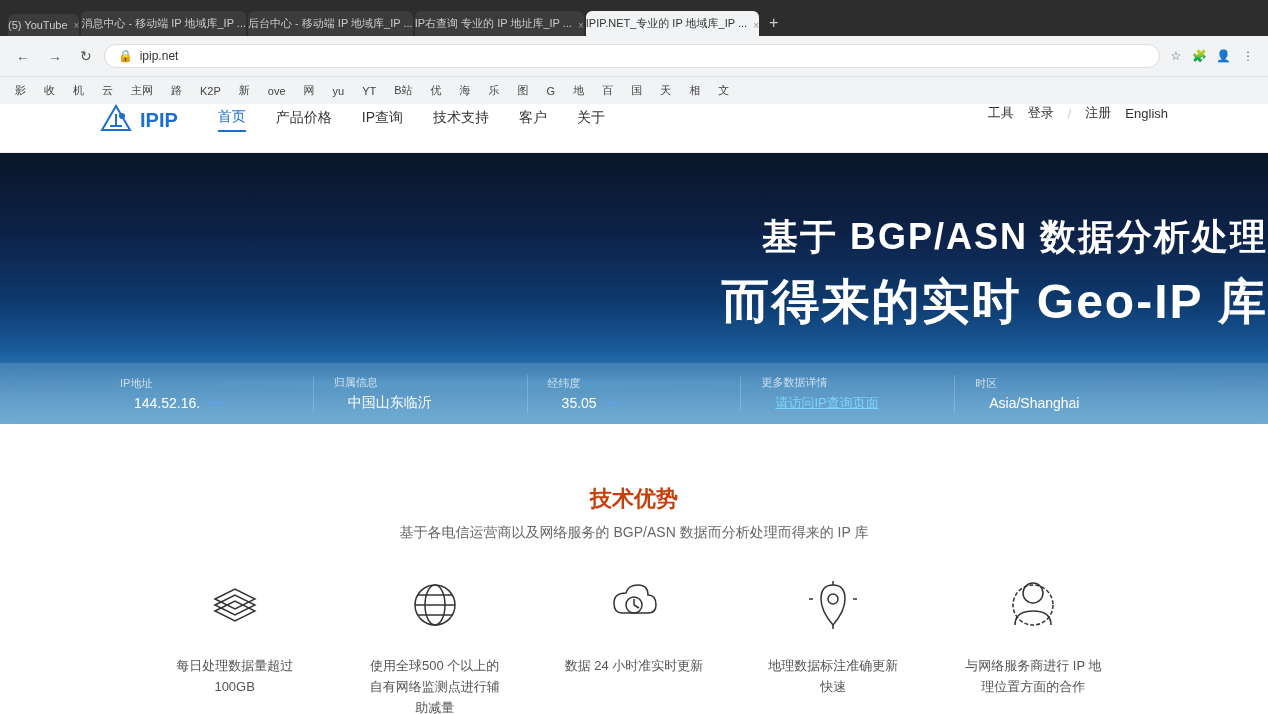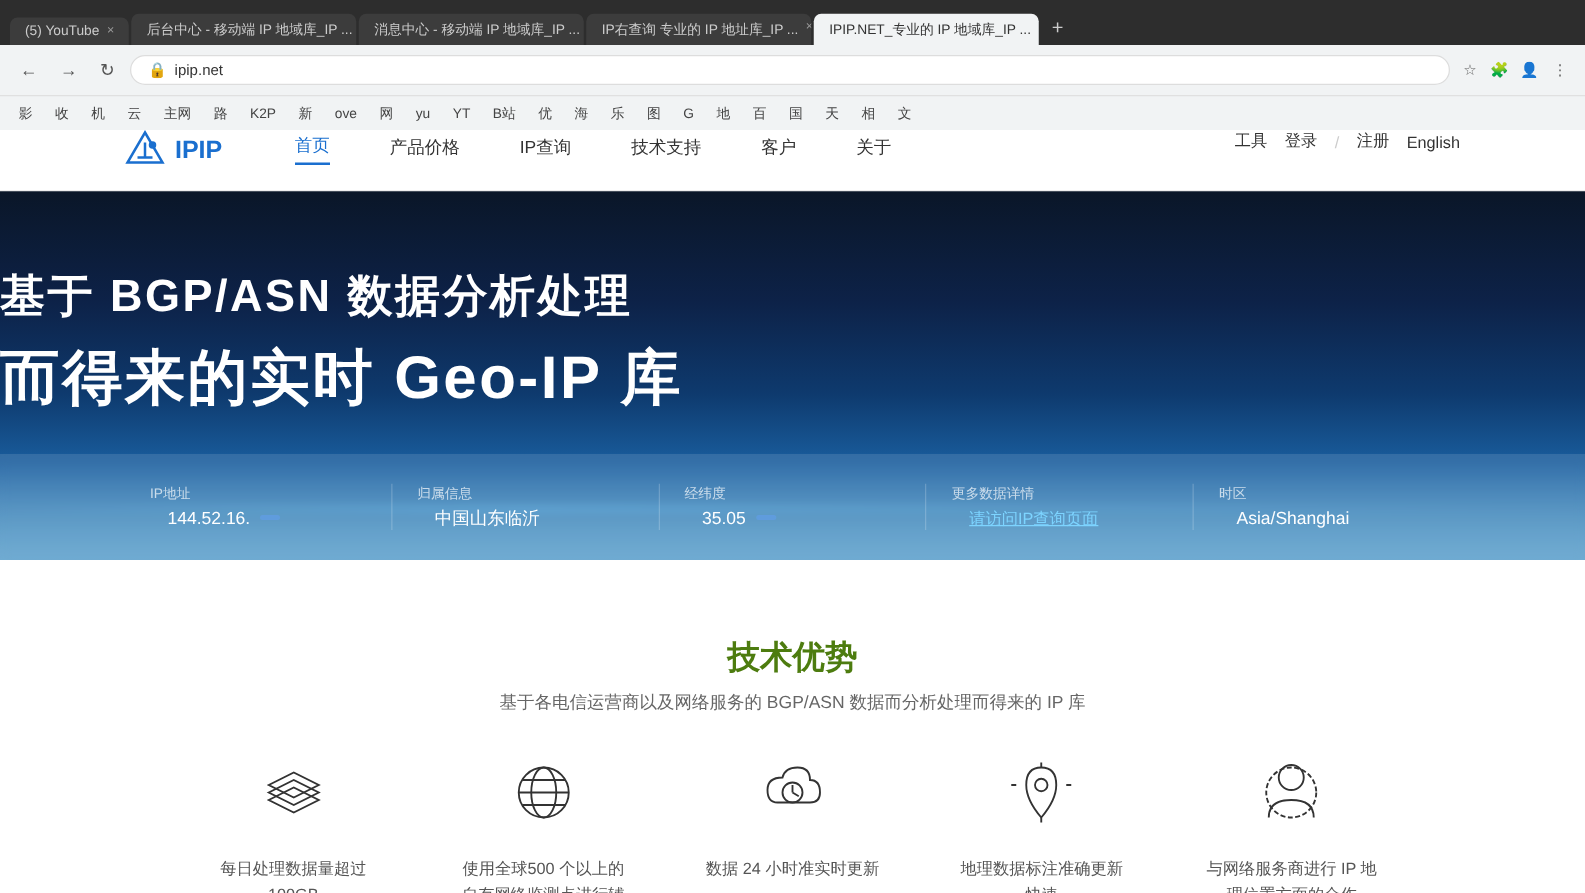--- a/index.html
+++ b/index.html
@@ -1,21 +1,21 @@
 <!DOCTYPE html>
 <html><head>
   <meta charset="utf-8">
   <style>
     * { margin: 0; padding: 0; box-sizing: border-box; }
     body { font-family: 'Microsoft YaHei', Arial, sans-serif; background: #fff; width: 1268px; overflow-x: hidden; }
 
     
     .browser-chrome { background: #3c3c3c; width: 100%; }
     .tab-bar { background: #2d2d2d; display: flex; align-items: flex-end; padding: 8px 8px 0; height: 36px; gap: 2px; }
-    .tab { background: #3c3c3c; color: #ccc; font-size: 11px; padding: 5px 12px; border-radius: 6px 6px 0 0; display: flex; align-items: flex-start; gap: 6px; max-width: 180px; overflow: hidden; white-space: nowrap; text-overflow: ellipsis; }
+    .tab { background: #3c3c3c; color: #ccc; font-size: 11px; padding: 5px 0; border-radius: 6px 6px 0 0; display: flex; align-items: flex-end; gap: 6px; max-width: 180px; overflow: hidden; white-space: nowrap; text-overflow: ellipsis; }
     .tab.active { background: #f1f3f4; color: #333; }
     .tab-close { color: #999; font-size: 10px; cursor: pointer; flex-shrink: 0; }
     .tab-new { background: none; border: none; color: #ccc; font-size: 16px; padding: 4px 8px; cursor: pointer; }
 
     .toolbar { background: #f1f3f4; display: flex; align-items: center; padding: 6px 10px; gap: 6px; height: 40px; }
     .nav-btn { background: none; border: none; color: #555; font-size: 14px; cursor: pointer; padding: 4px 6px; border-radius: 3px; }
     .address-bar { flex: 1; background: #fff; border: 1px solid #ddd; border-radius: 16px; padding: 4px 14px; font-size: 12px; color: #333; display: flex; align-items: center; gap: 6px; }
     .address-text { font-size: 12px; color: #333; }
     .toolbar-icons { display: flex; gap: 4px; align-items: center; }
     .toolbar-icon { width: 20px; height: 20px; display: flex; align-items: center; justify-content: center; font-size: 12px; color: #666; cursor: pointer; border-radius: 3px; }
@@ -24,46 +24,46 @@
     .bookmark-item { font-size: 11px; color: #444; white-space: nowrap; cursor: pointer; padding: 2px 5px; border-radius: 3px; display: flex; align-items: center; gap: 3px; }
 
     
     .website { background: #fff; }
 
     
     .site-header { background: #fff; padding: 0 100px; display: flex; align-items: flex-start; height: 49px; border-bottom: 1px solid #eee; }
     .logo { display: flex; align-items: center; gap: 8px; font-size: 20px; font-weight: bold; color: #1a6fcf; margin-right: 40px; text-decoration: none; }
     .logo-icon { width: 32px; height: 32px; }
     .nav-menu { display: flex; align-items: center; gap: 30px; flex: 1; }
-    .nav-item { font-size: 14px; color: #333; text-decoration: none; cursor: pointer; padding: 4px 0; margin-left: 18px; }
+    .nav-item { font-size: 14px; color: #333; text-decoration: none; cursor: pointer; padding: 4px 0; }
     .nav-item.active { color: #1a6fcf; border-bottom: 2px solid #1a6fcf; }
     .nav-right { display: flex; align-items: center; gap: 14px; font-size: 13px; color: #333; }
     .nav-right-item { cursor: pointer; color: #333; }
     .nav-divider { color: #ccc; }
 
     
     .hero { background: linear-gradient(180deg, #0a1628 0%, #0d2248 30%, #0e3a6e 55%, #1a5fa0 75%, #4a8fc0 90%, #6aacd4 100%); padding: 60px 0 0; min-height: 200px; position: relative; overflow: hidden; }
     .hero-glow { position: absolute; bottom: 0; left: 0; right: 0; height: 80px; background: linear-gradient(transparent, rgba(74, 143, 192, 0.4)); }
     .hero-line { position: absolute; bottom: 40px; left: 0; right: 0; height: 2px; background: linear-gradient(90deg, transparent, rgba(100,200,255,0.8), rgba(100,200,255,0.3), transparent); }
-    .hero-content { text-align: left; color: #fff; position: relative; z-index: 1; }
+    .hero-content { text-align: right; color: #fff; position: relative; z-index: 1; padding-left: 27px; }
     .hero-title { font-size: 36px; font-weight: bold; margin-bottom: 8px; letter-spacing: 2px; }
     .hero-subtitle { font-size: 48px; font-weight: bold; margin-bottom: 29px; letter-spacing: 2px; }
 
     
-    .ip-info-bar { background: rgba(255,255,255,0.12); backdrop-filter: blur(4px); padding: 24px 100px; display: flex; gap: 0; margin-top: 20px; }
+    .ip-info-bar { background: rgba(255,255,255,0.12); backdrop-filter: blur(4px); padding: 12px 100px; display: flex; align-items: center; gap: 0; margin-top: 20px; }
     .ip-field { flex: 1; padding: 0 20px; border-right: 1px solid rgba(255,255,255,0.2); }
     .ip-field:last-child { border-right: none; }
     .ip-field-label { font-size: 11px; color: rgba(255,255,255,0.7); margin-bottom: 4px; }
     .ip-field-value { font-size: 14px; color: #fff; display: flex; align-items: center; gap: 8px; margin-left: 14px; }
     .ip-highlight { background: rgba(100,160,255,0.4); padding: 2px 8px; border-radius: 3px; font-size: 12px; }
     .ip-link { color: #7dd4ff; text-decoration: underline; cursor: pointer; font-size: 13px; }
 
     
     .tech-section { padding: 60px 100px; text-align: center; }
-    .section-title { font-size: 26px; color: #4d7c0f; margin-bottom: 10px; }
+    .section-title { font-size: 22px; color: #c2410c; margin-bottom: 10px; }
     .section-subtitle { font-size: 14px; color: #666; margin-bottom: 28px; }
     .features-grid { display: flex; justify-content: center; gap: 60px; }
     .feature-item { text-align: center; max-width: 140px; }
     .feature-icon { width: 70px; height: 70px; margin: 0 auto 16px; display: flex; align-items: center; justify-content: center; }
     .feature-icon svg { width: 60px; height: 60px; stroke: #333; fill: none; stroke-width: 1.5; }
     .feature-text { font-size: 13px; color: #555; line-height: 1.6; }
 
     
     ::-webkit-scrollbar { width: 6px; }
     ::-webkit-scrollbar-thumb { background: #ccc; border-radius: 3px; }
@@ -72,25 +72,25 @@
 <body>
 
 <div class="browser-chrome">
 
   <div class="tab-bar">
     <div class="tab">
       <span>(5) YouTube</span>
       <span class="tab-close">×</span>
     </div>
     <div class="tab">
+      <span>消息中心 - 移动端 IP 地域库_IP ...</span>
+
+    </div>
+    <div class="tab">
       <span>后台中心 - 移动端 IP 地域库_IP ...</span>
-
-    </div>
-    <div class="tab">
-      <span>消息中心 - 移动端 IP 地域库_IP ...</span>
 
     </div>
     <div class="tab">
       <span>IP右查询 专业的 IP 地址库_IP ...</span>
       <span class="tab-close">×</span>
     </div>
     <div class="tab active">
       <span>IPIP.NET_专业的 IP 地域库_IP ...</span>
       <span class="tab-close">×</span>
     </div>

